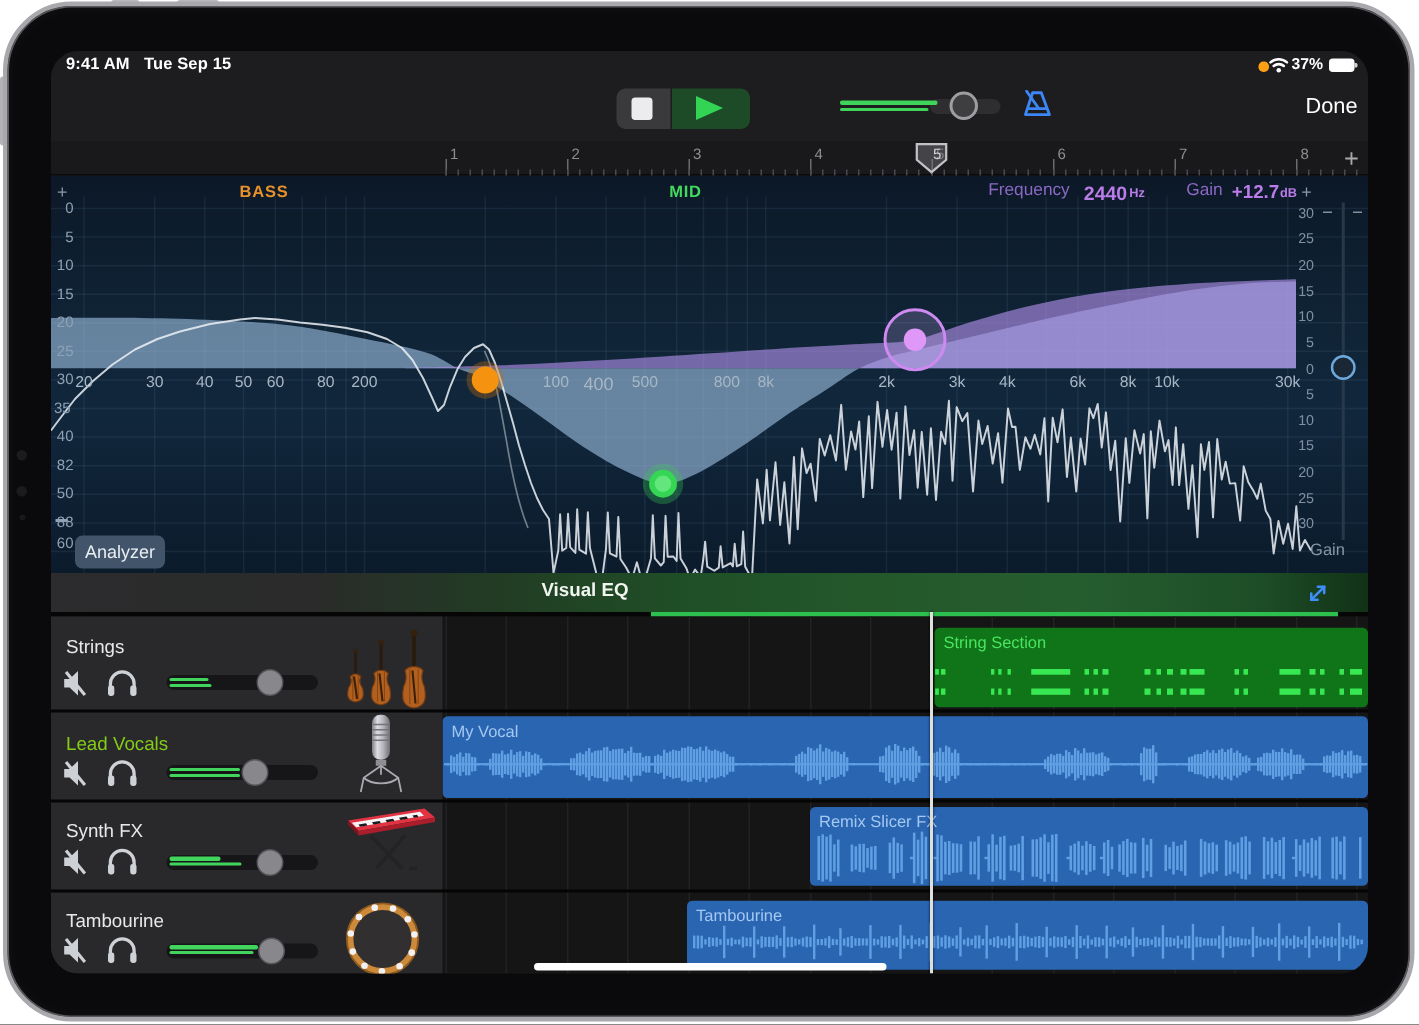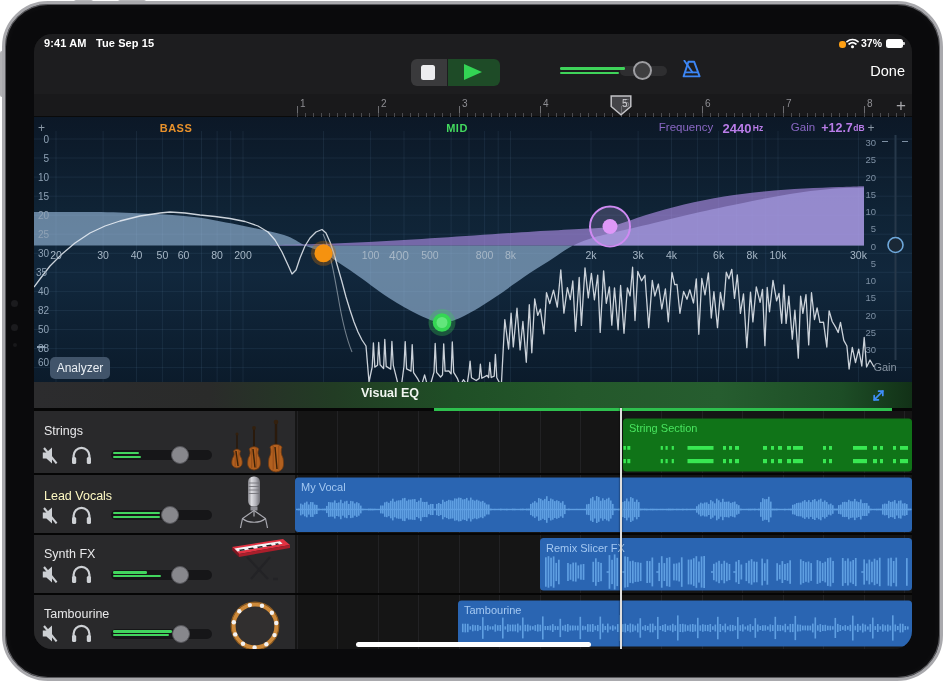--- a/index.html
+++ b/index.html
@@ -304,21 +304,21 @@
     <svg class="abs" style="left:37px;top:411.5px" width="21" height="19" viewBox="0 0 21 19">
       <path d="M2.6 13 L2.6 9.8 A7.9 7.9 0 0 1 18.4 9.8 L18.4 13" fill="none" stroke="#ced1d5" stroke-width="2.2"></path>
       <rect x="1" y="11" width="4.2" height="7" rx="1.6" fill="#ced1d5"></rect>
       <rect x="15.8" y="11" width="4.2" height="7" rx="1.6" fill="#ced1d5"></rect>
     </svg>
     <div class="abs" style="left:77px;top:416px;width:100.5px;height:10px;background:#161618;border-radius:5px"></div>
     <div class="abs" style="left:78.7px;top:417.5px;width:26.3px;height:2.6px;background:#42d55e;border-radius:1.3px"></div>
     <div class="abs" style="left:78.7px;top:421.6px;width:28.3px;height:2.4px;background:#42d55e;border-radius:1.2px"></div>
     <div class="abs" style="left:137px;top:412px;width:18px;height:18px;border-radius:50%;background:#87878c;border:1px solid #55555a"></div>
     <div class="abs" style="left:0;top:439px;width:878px;height:2px;background:#050505"></div>
-    <div class="abs" style="left:10px;top:455px;color:#fef9c3;font-size:12.5px">Lead Vocals</div>
+    <div class="abs" style="left:10px;top:455px;color:#84cc16;font-size:12.5px">Lead Vocals</div>
     <svg class="abs" style="left:8px;top:471.8px" width="17" height="19" viewBox="0 0 17 19">
       <path d="M0.8 6.6 L4.4 6.6 L10 1.4 L10 17.6 L4.4 12.4 L0.8 12.4 Z" fill="#cdd0d4"></path>
       <line x1="2" y1="2" x2="14.6" y2="17.4" stroke="#cdd0d4" stroke-width="2.1"></line>
     </svg>
     <svg class="abs" style="left:37px;top:471.8px" width="21" height="19" viewBox="0 0 21 19">
       <path d="M2.6 13 L2.6 9.8 A7.9 7.9 0 0 1 18.4 9.8 L18.4 13" fill="none" stroke="#ced1d5" stroke-width="2.2"></path>
       <rect x="1" y="11" width="4.2" height="7" rx="1.6" fill="#ced1d5"></rect>
       <rect x="15.8" y="11" width="4.2" height="7" rx="1.6" fill="#ced1d5"></rect>
     </svg>
     <div class="abs" style="left:77px;top:476.3px;width:100.5px;height:10px;background:#161618;border-radius:5px"></div>

